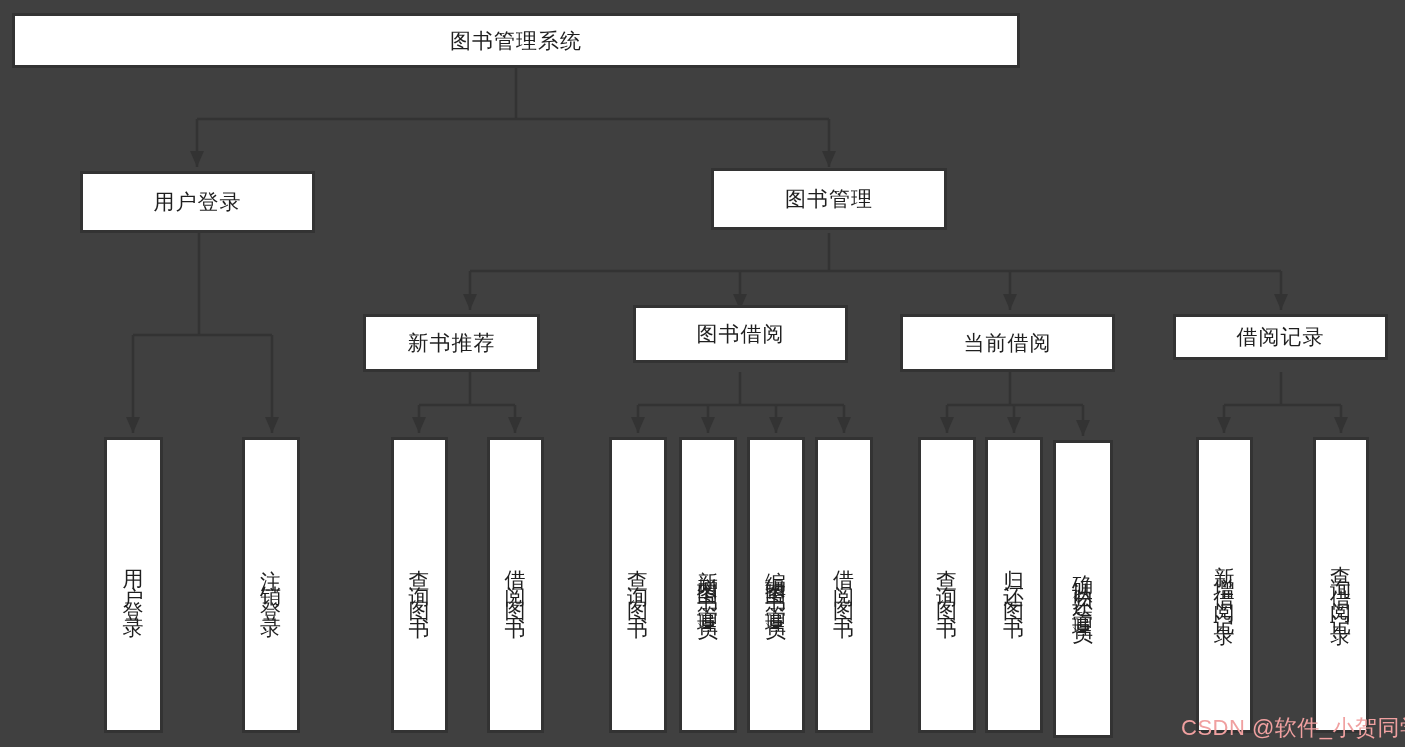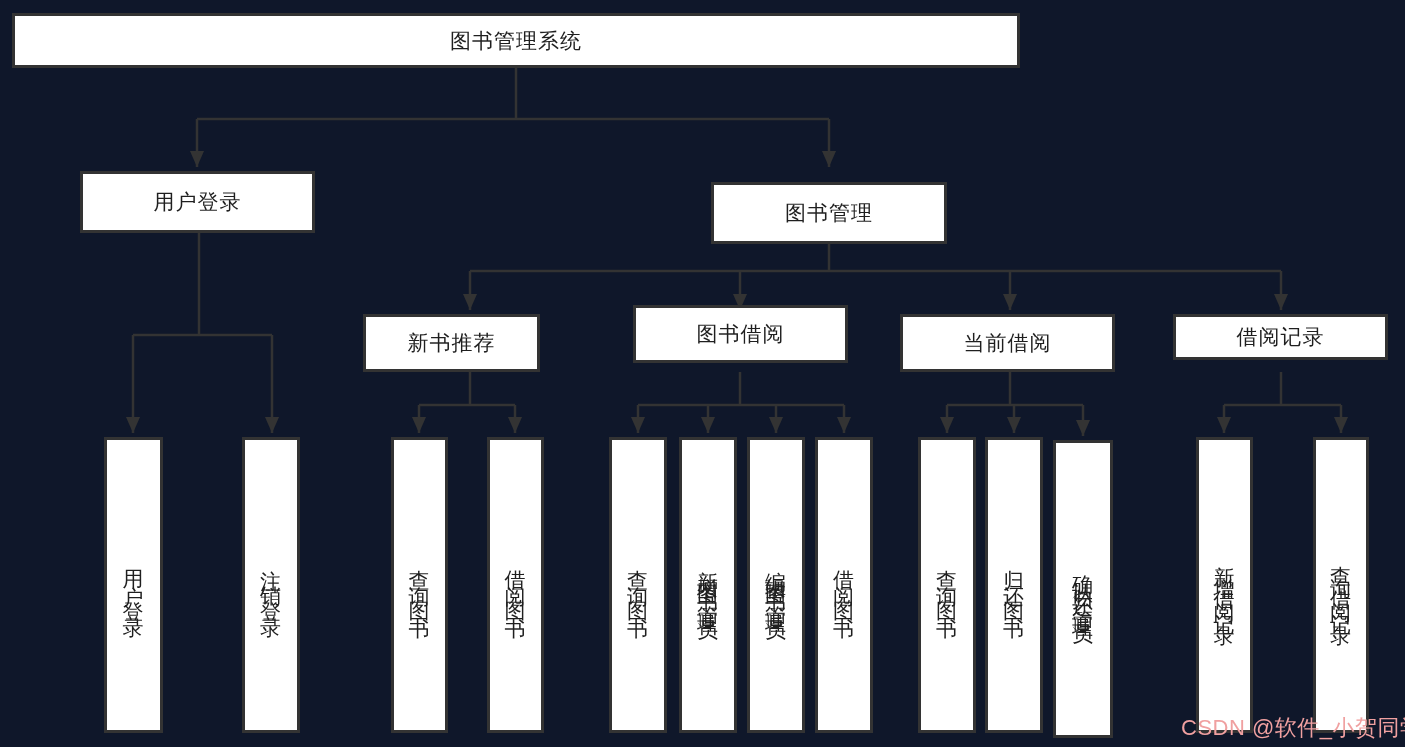--- a/index.html
+++ b/index.html
@@ -1,20 +1,20 @@
 <!DOCTYPE html>
 <html><head>
 <meta charset="utf-8">
 <style>
   html, body { margin: 0; padding: 0; background: #ffffff; }
   .stage {
     position: relative;
     width: 1405px;
     height: 747px;
-    background: #0f172a;
+    background: #404040;
     font-family: "Liberation Sans", sans-serif;
     overflow: hidden;
   }
   .wires {
     position: absolute;
     left: 0; top: 0;
     width: 1405px; height: 747px;
     pointer-events: none;
   }
   .node {
@@ -108,21 +108,21 @@
     </g>
   </svg>
 
   <div class="node" style="left:12px;top:13px;width:1008px;height:55px">
     <span class="hlabel">图书管理系统</span>
   </div>
 
   <div class="node" style="left:80px;top:171px;width:235px;height:62px">
     <span class="hlabel">用户登录</span>
   </div>
-  <div class="node" style="left:711px;top:182px;width:236px;height:62px">
+  <div class="node" style="left:711px;top:168px;width:236px;height:62px">
     <span class="hlabel">图书管理</span>
   </div>
 
   <div class="node" style="left:363px;top:314px;width:177px;height:58px">
     <span class="hlabel">新书推荐</span>
   </div>
   <div class="node" style="left:633px;top:305px;width:215px;height:58px">
     <span class="hlabel">图书借阅</span>
   </div>
   <div class="node" style="left:900px;top:314px;width:215px;height:58px">

